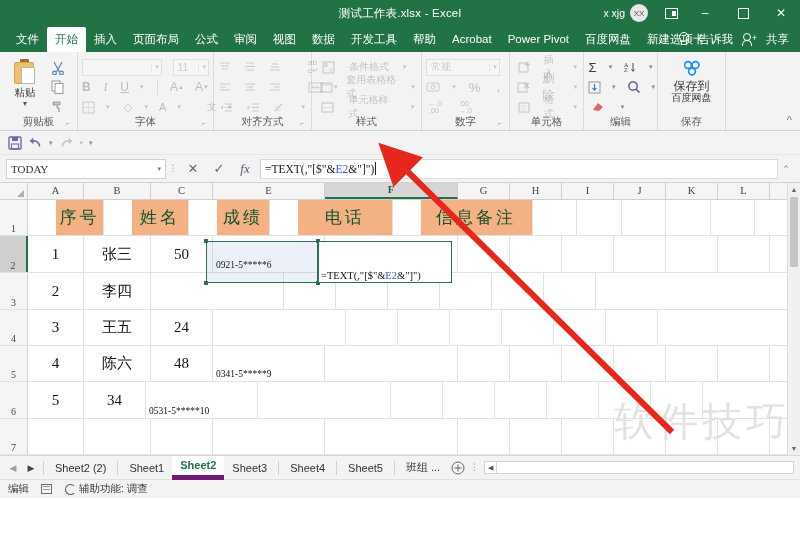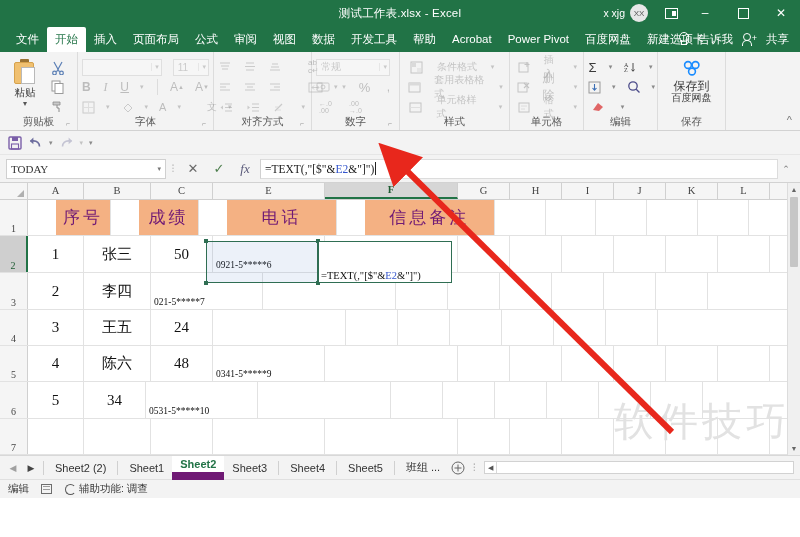--- a/index.html
+++ b/index.html
@@ -196,21 +196,21 @@
     display:flex; align-items:flex-end; justify-content:center; padding-bottom:1px;
   }
   .rh.sel { background:#cfcfcf; color:#1f5c33; border-right:2px solid #217346;}
   .cell {
     border-right:1px solid #e2e2e2; display:flex; align-items:center;
     font-family:"Liberation Serif", serif; font-size:11px; color:#111;
     overflow:hidden; padding:0 3px;
   }
   .cell.hdr {
     background:#f4b183; justify-content:center; font-size:17px;
-    letter-spacing:3px; color:#701a75;margin-left:28px;
+    letter-spacing:3px; color:#14532d;margin-left:28px;
   }
   .cell.ctr { justify-content:center; font-size:15px;}
   .cell.num { justify-content:center; font-size:15px;}
   .cell.phone { font-size:9.5px; justify-content:flex-start; align-items:flex-end; padding-bottom:2px;}
   .cell.blank { }
 
   
   .selbox {
     position:absolute; border:1.5px solid #2f6e53; pointer-events:none;
     background: rgba(68,114,196,0.10);
@@ -252,21 +252,21 @@
   }
   .navbtn { width:18px; text-align:center; color:#a0a0a0; font-size:9px; }
   .navbtn.on { color:#444; }
   .tab-sep { width:1px; height:14px; background:#d0d0d0; margin:0 3px;}
   .stab {
     font-size:11px; color:#333; padding:0 8px; height:22px;
     display:flex; align-items:center; white-space:nowrap;
   }
   .stab.active {
     background:#fff; color:#217346; font-weight:bold;
-    border-bottom:8px solid #701a75; height:24px;
+    border-bottom:5px solid #701a75; height:24px;
   }
   .addsheet {
     width:20px; display:flex; align-items:center; justify-content:center;
     color:#555; font-size:13px;
   }
   .tb-dots { width:12px; text-align:center; color:#8a8a8a; font-size:9px; line-height:9px;}
   .hscroll {
     flex:1; height:13px; background:#fff; border:1px solid #d2d2d2;
     margin-left:4px; margin-right:6px; display:flex; align-items:center;
   }
@@ -494,48 +494,20 @@
                 <path d="M2 5h3M4 8h4" stroke="#c0c0c0" stroke-width="1"></path>
               </svg>
             </span>
           <span class="arrow-mini disabled">▾</span>
         </div>
       </div>
       <div class="rgroup-label">对齐方式</div>
       <div class="rgroup-dlg">⌐</div>
     </div>
 
-    <div class="rgroup" style="width:88px">
-      <div class="rbody" style="flex-direction:column; width:100%">
-        <div class="row">
-          <div class="combo disabled" style="width:74px">
-            <span class="cv">常规</span>
-              <span class="ar">▾</span>
-          </div>
-        </div>
-        <div class="row">
-          <span class="fbtn disabled">
-            <svg width="14" height="12" viewBox="0 0 14 12">
-                <rect x="1" y="2" width="12" height="8" rx="1" fill="none" stroke="#9a9a9a"></rect>
-                <circle cx="7" cy="6" r="2" fill="none" stroke="#9a9a9a"></circle>
-              </svg>
-            </span>
-          <span class="arrow-mini disabled">▾</span>
-          <span class="fbtn disabled" style="font-size:13px">%</span>
-          <span class="fbtn disabled" style="font-size:12px">,</span>
-        </div>
-        <div class="row">
-          <span class="fbtn disabled" style="font-size:7px;line-height:7px">←.0<br>.00</span>
-          <span class="fbtn disabled" style="font-size:7px;line-height:7px">.00<br>→.0</span>
-        </div>
-      </div>
-      <div class="rgroup-label">数字</div>
-      <div class="rgroup-dlg">⌐</div>
-    </div>
-
     <div class="rgroup" style="width:110px; align-items:flex-start">
       <div class="rbody" style="flex-direction:column; width:100%; padding-left:2px">
         <div class="row disabled">
           <span class="ico-sm">
             <svg width="13" height="13" viewBox="0 0 13 13">
                 <rect x="1" y="1" width="11" height="11" fill="none" stroke="#8a8a8a"></rect>
                 <rect x="2" y="2" width="4" height="4" fill="#bdbdbd"></rect>
                 <rect x="7" y="7" width="4" height="4" fill="#d8d8d8"></rect>
               </svg>
             </span>
@@ -557,20 +529,48 @@
             <svg width="13" height="13" viewBox="0 0 13 13">
                 <rect x="1" y="2" width="11" height="9" fill="none" stroke="#8a8a8a"></rect>
                 <path d="M1 6.5h11" stroke="#c8c8c8"></path>
               </svg>
             </span>
           <span style="font-size:10px;color:#8a8a8a">单元格样式</span>
           <span class="arrow-mini">▾</span>
         </div>
       </div>
       <div class="rgroup-label">样式</div>
+    </div>
+
+    <div class="rgroup" style="width:88px">
+      <div class="rbody" style="flex-direction:column; width:100%">
+        <div class="row">
+          <div class="combo disabled" style="width:74px">
+            <span class="cv">常规</span>
+              <span class="ar">▾</span>
+          </div>
+        </div>
+        <div class="row">
+          <span class="fbtn disabled">
+            <svg width="14" height="12" viewBox="0 0 14 12">
+                <rect x="1" y="2" width="12" height="8" rx="1" fill="none" stroke="#9a9a9a"></rect>
+                <circle cx="7" cy="6" r="2" fill="none" stroke="#9a9a9a"></circle>
+              </svg>
+            </span>
+          <span class="arrow-mini disabled">▾</span>
+          <span class="fbtn disabled" style="font-size:13px">%</span>
+          <span class="fbtn disabled" style="font-size:12px">,</span>
+        </div>
+        <div class="row">
+          <span class="fbtn disabled" style="font-size:7px;line-height:7px">←.0<br>.00</span>
+          <span class="fbtn disabled" style="font-size:7px;line-height:7px">.00<br>→.0</span>
+        </div>
+      </div>
+      <div class="rgroup-label">数字</div>
+      <div class="rgroup-dlg">⌐</div>
     </div>
 
     <div class="rgroup" style="width:74px; align-items:flex-start">
       <div class="rbody" style="flex-direction:column; width:100%; padding-left:2px">
         <div class="row disabled">
           <span class="ico-sm">
             <svg width="13" height="13" viewBox="0 0 13 13">
                 <rect x="1" y="2" width="9" height="9" fill="none" stroke="#8a8a8a"></rect>
                 <path d="M9 1v5M6.5 3.5h5" stroke="#8a8a8a" stroke-width="1.1"></path>
               </svg>
@@ -724,20 +724,21 @@
       <div class="ch" style="width:52px">J</div>
       <div class="ch" style="width:52px">K</div>
       <div class="ch" style="width:52px">L</div>
     </div>
 
     <div class="rowsarea">
 
       <div class="grow" style="height:41px">
         <div class="rh">1</div>
         <div class="cell hdr" style="width:56px">序号</div>
+        <div class="cell hdr" style="width:67px">姓名</div>
         <div class="cell hdr" style="width:62px">成绩</div>
         <div class="cell hdr" style="width:112px">电话</div>
         <div class="cell hdr" style="width:133px">信息备注</div>
         <div class="cell blank" style="width:52px"></div>
         <div class="cell blank" style="width:52px"></div>
         <div class="cell blank" style="width:52px"></div>
         <div class="cell blank" style="width:52px"></div>
         <div class="cell blank" style="width:52px"></div>
         <div class="cell blank" style="width:52px"></div>
       </div>
@@ -754,21 +755,20 @@
         <div class="cell blank" style="width:52px"></div>
         <div class="cell blank" style="width:52px"></div>
         <div class="cell blank" style="width:52px"></div>
         <div class="cell blank" style="width:52px"></div>
       </div>
 
       <div class="grow" style="height:41px">
         <div class="rh">3</div>
         <div class="cell num" style="width:56px">2</div>
         <div class="cell ctr" style="width:67px">李四</div>
-        <div class="cell phone" style="width:112px">021-5*****7</div>
         <div class="cell blank" style="width:133px"></div>
         <div class="cell blank" style="width:52px"></div>
         <div class="cell blank" style="width:52px"></div>
         <div class="cell blank" style="width:52px"></div>
         <div class="cell blank" style="width:52px"></div>
         <div class="cell blank" style="width:52px"></div>
         <div class="cell blank" style="width:52px"></div>
       </div>
 
       <div class="grow" style="height:41px">

